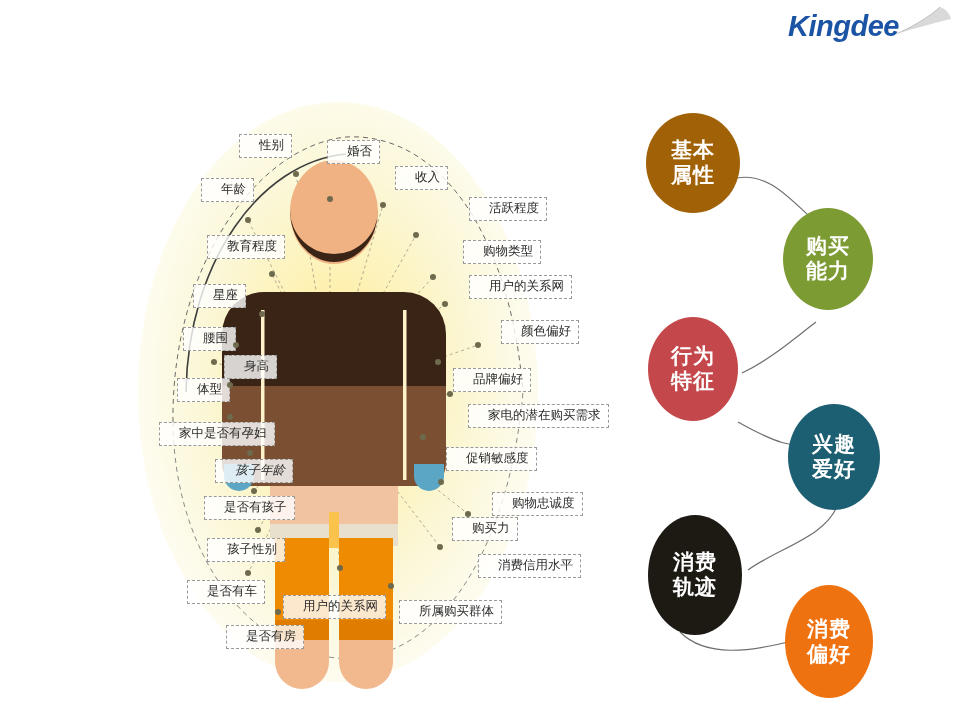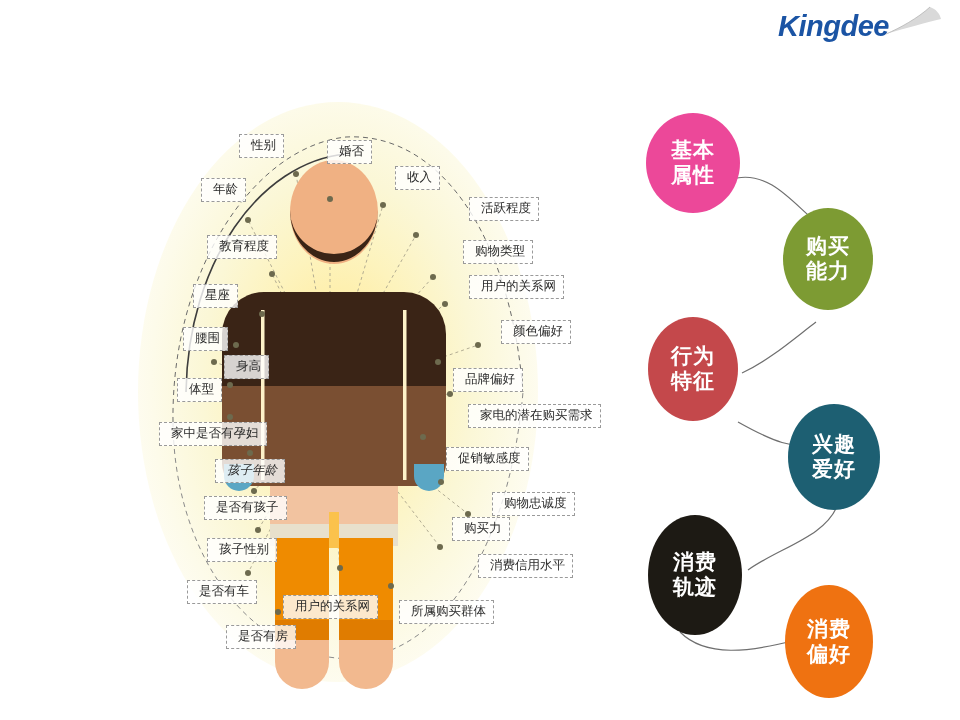--- a/index.html
+++ b/index.html
@@ -25,21 +25,21 @@
     position: absolute;
     left: 36px; top: 8px;
     font-size: 25px;
     font-weight: 600;
     color: #1f4e79;
     letter-spacing: 1px;
     white-space: nowrap;
   }
   #logo-wrap {
     position: absolute;
-    right: 18px; top: 6px;
+    right: 8px; top: 6px;
     width: 170px; height: 46px;
   }
   #logo-text {
     position: absolute;
     left: 6px; top: 4px;
     font-size: 29px;
     font-weight: bold;
     font-style: italic;
     color: #1b54a4;
     letter-spacing: -0.5px;
@@ -71,21 +71,21 @@
   
   #figure { position: absolute; left: 0; top: 0; width: 512px; height: 600px; }
 
   .tag {
     position: absolute;
     border: 1px dashed #9a9a9a;
     background: rgba(255,255,255,0.80);
     color: #2b2b2b;
     font-size: 12.5px;
     line-height: 1;
-    padding: 4px 7px 5px 11px;
+    padding: 4px 7px 5px 19px;
     white-space: nowrap;
     box-sizing: border-box;
   }
   .node-dot {
     position: absolute;
     width: 6px; height: 6px;
     border-radius: 50%;
     background: #6d6a4e;
   }
 
@@ -261,21 +261,21 @@
   <svg id="cluster-links" viewBox="0 0 340 620">
     <g fill="none" stroke="#6f6f6f" stroke-width="1.2">
       <path d="M117,86 C150,80 172,110 196,130"></path>
       <path d="M122,281 C150,268 176,245 196,230"></path>
       <path d="M118,330 C150,348 176,360 200,350"></path>
       <path d="M218,412 C206,445 160,455 128,478"></path>
       <path d="M60,540 C86,566 130,560 176,548"></path>
     </g>
   </svg>
   <div id="bubbles-layer">
-      <div class="bubble" style="left: 26px; top: 21px; width: 94px; height: 100px; background: #ec4899;">
+      <div class="bubble" style="left: 26px; top: 21px; width: 94px; height: 100px; background: #a16207;">
         <span>基本</span>
         <span>属性</span>
       </div>
       <div class="bubble" style="left: 163px; top: 116px; width: 90px; height: 102px; background: rgb(125, 155, 51);">
         <span>购买</span>
         <span>能力</span>
       </div>
       <div class="bubble" style="left: 28px; top: 225px; width: 90px; height: 104px; background: rgb(196, 72, 75);">
         <span>行为</span>
         <span>特征</span>

